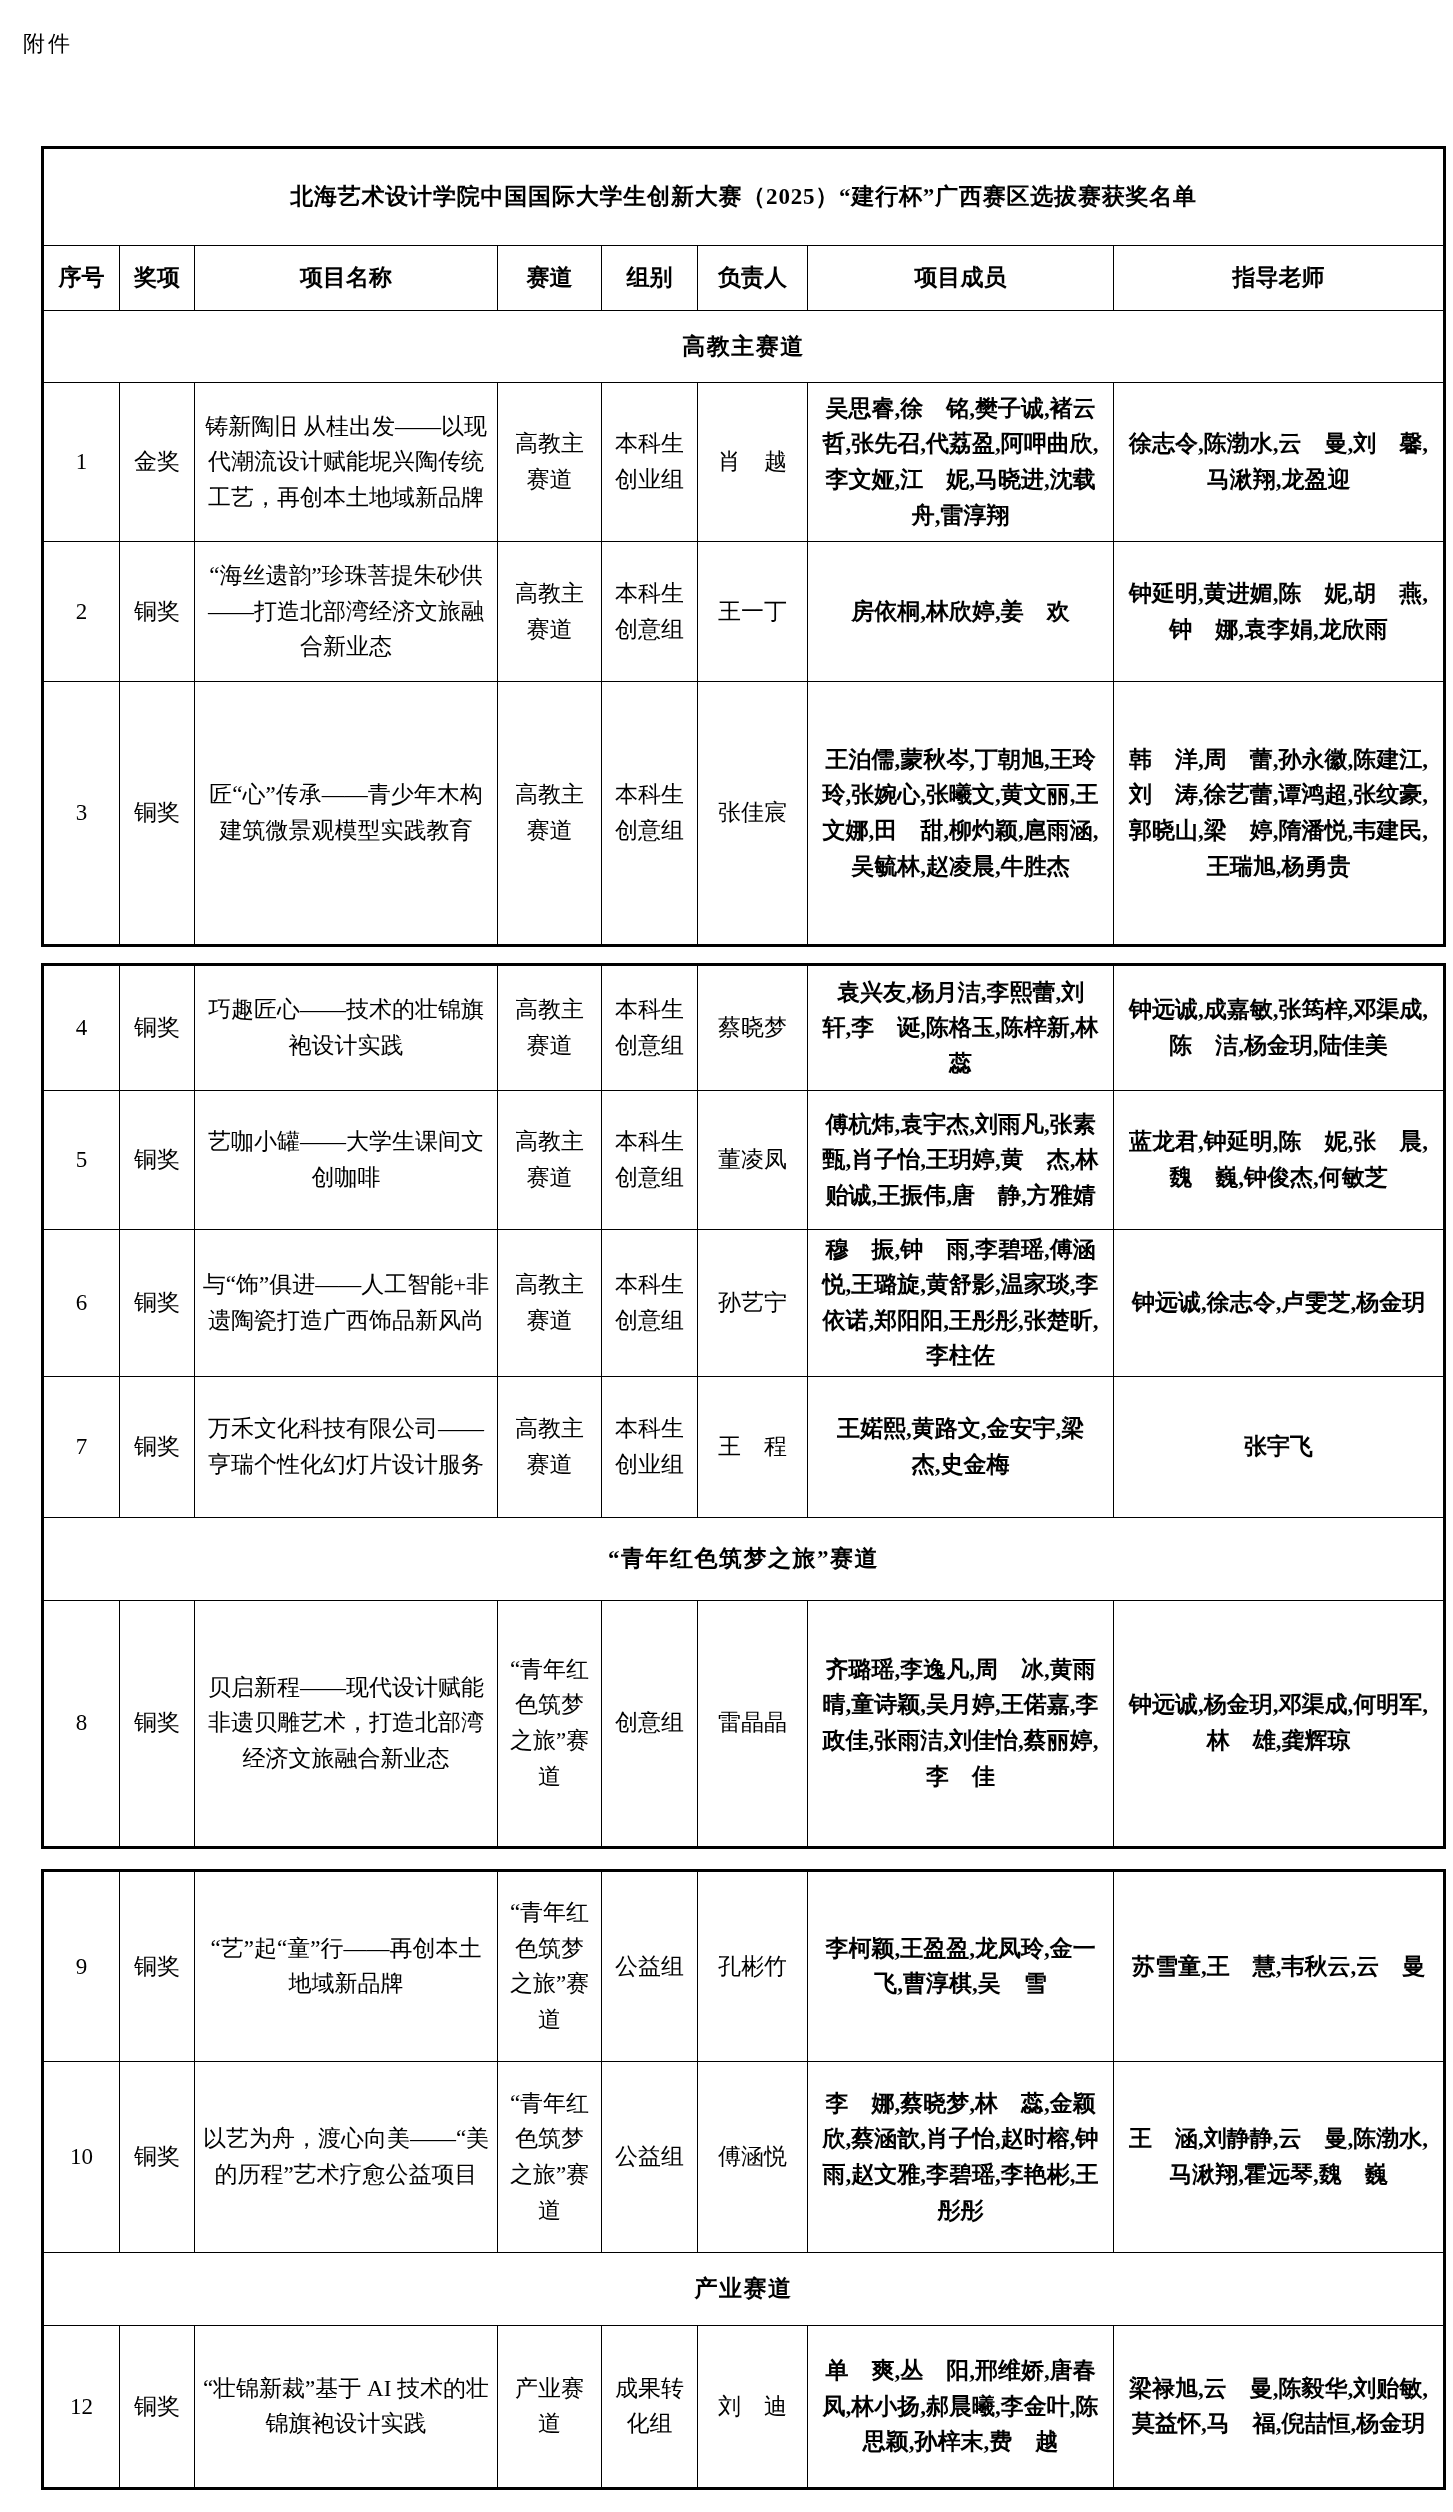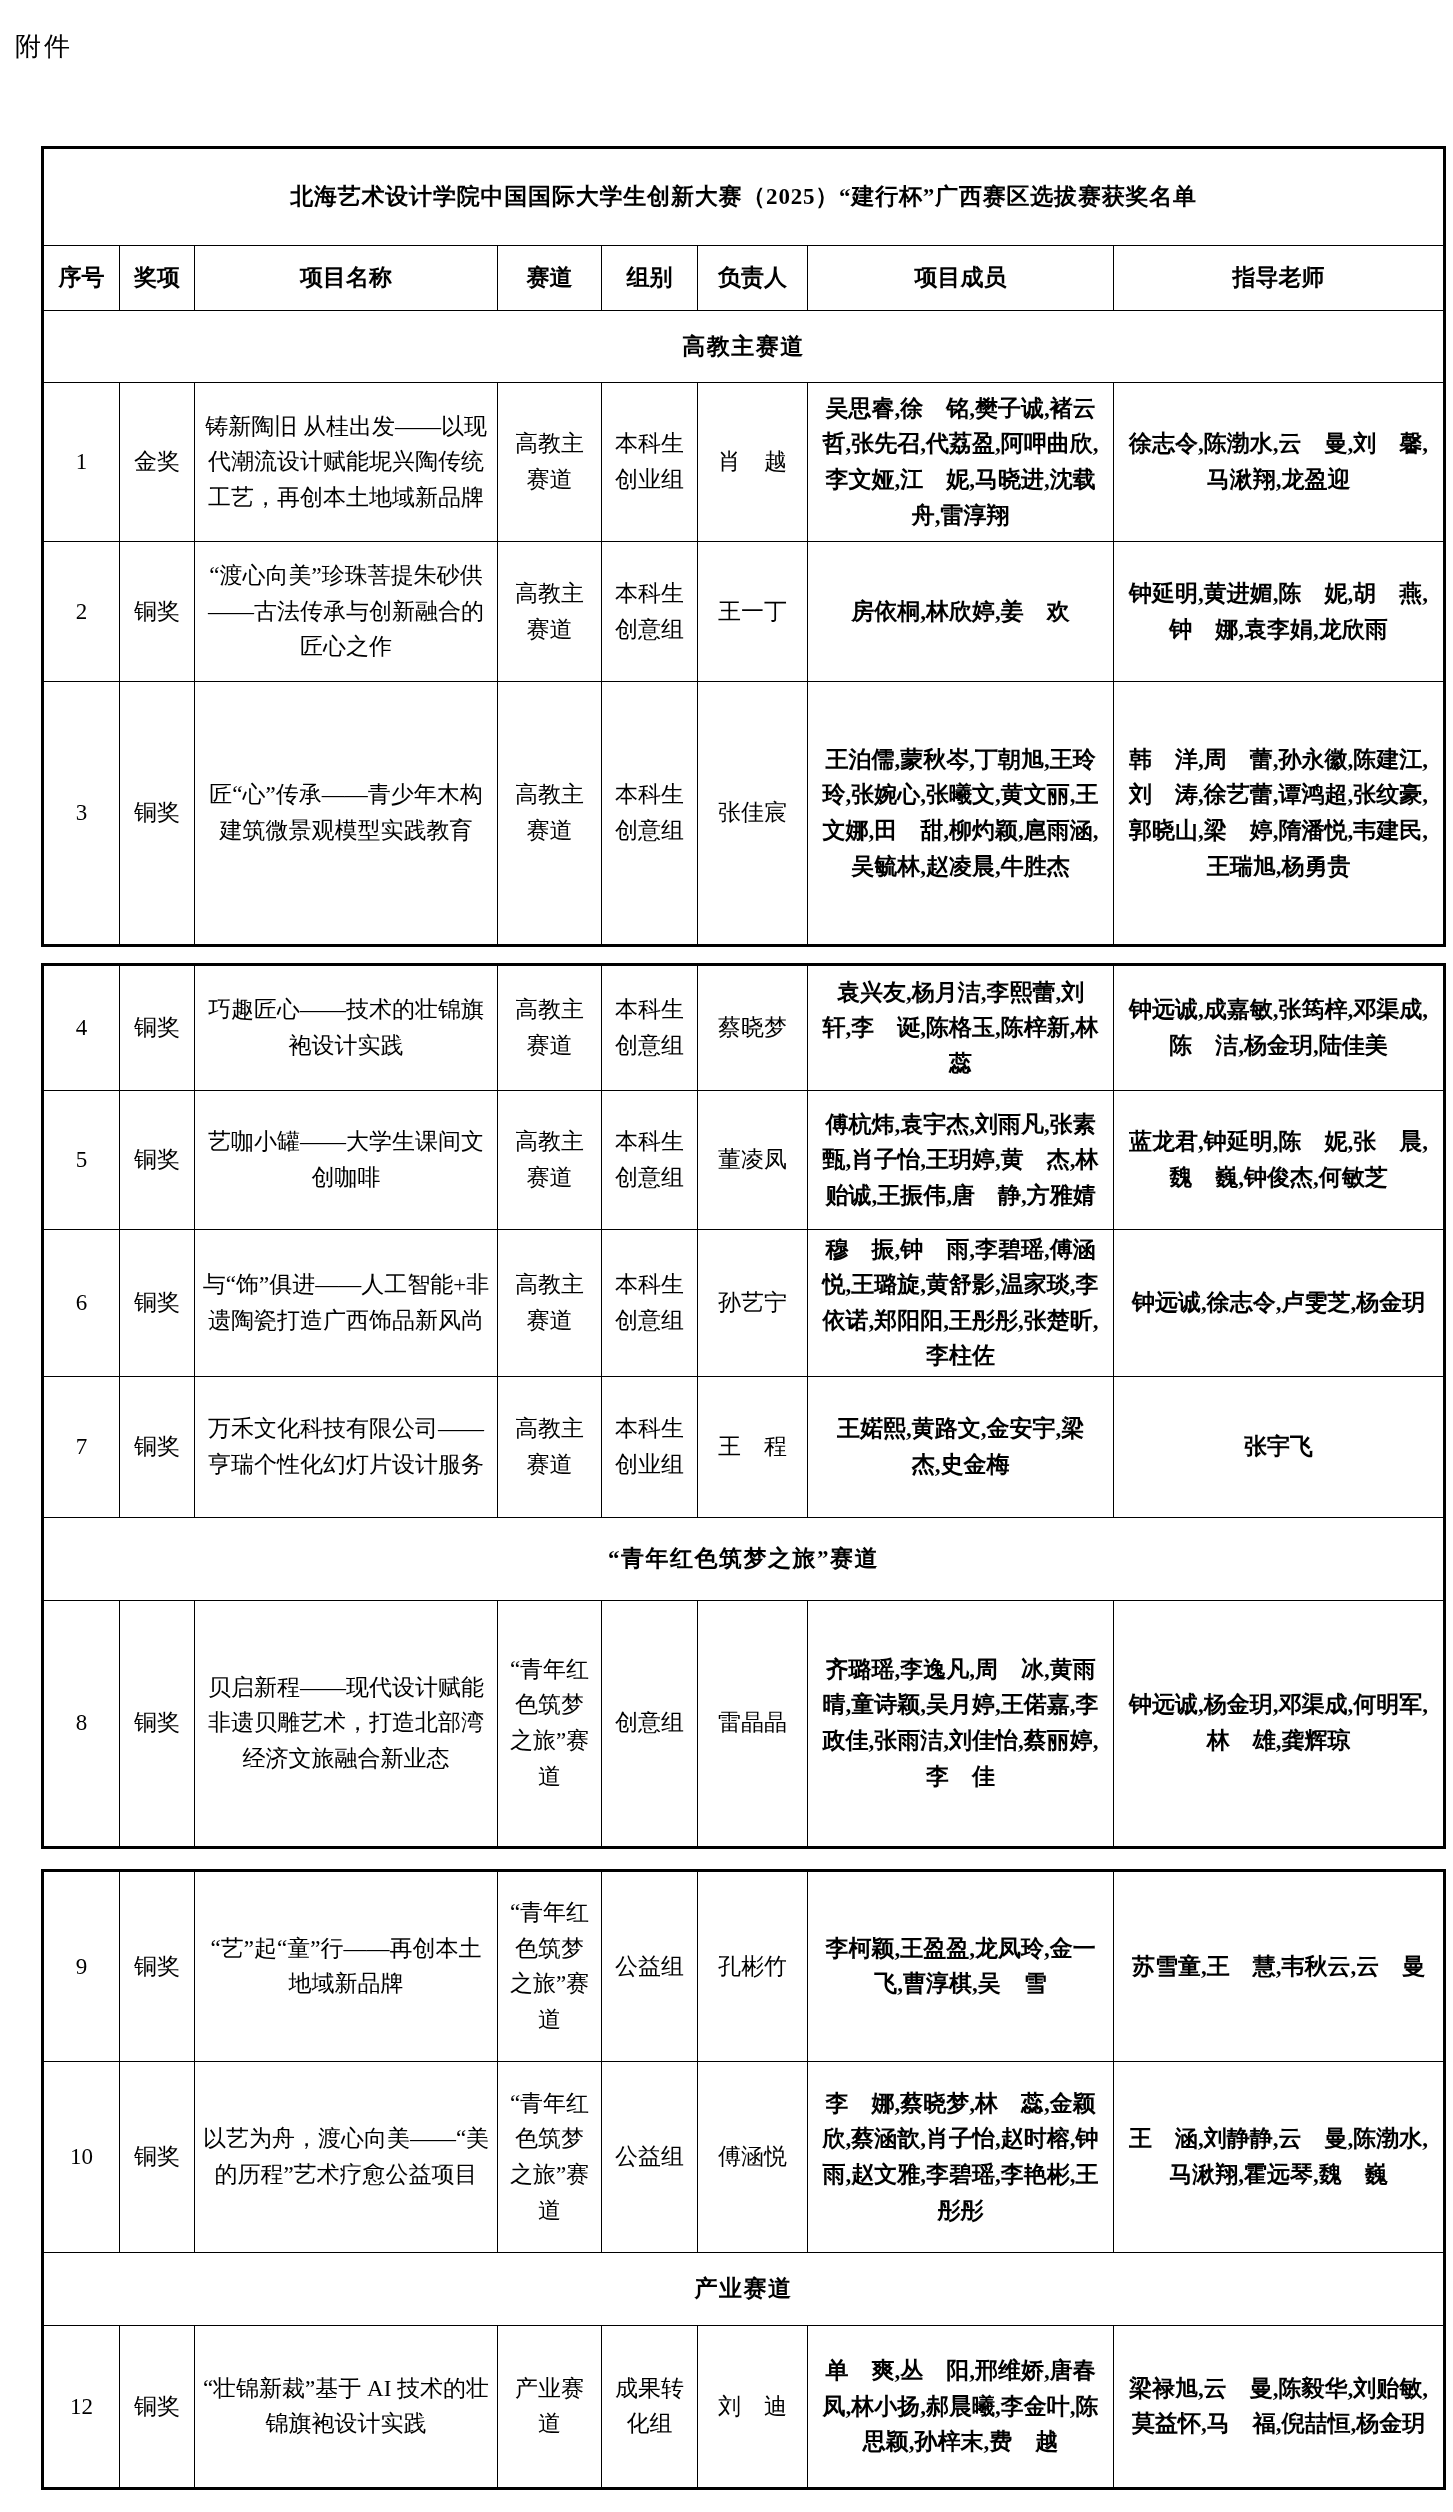--- a/index.html
+++ b/index.html
@@ -6,23 +6,23 @@
   .sheet{
     position:relative;
     width:1453px;
     height:2512px;
     background:#ffffff;
     color:#000;
     font-family:"Liberation Serif","DejaVu Serif",serif;
   }
   .attachment{
     position:absolute;
-    left:15px;
+    left:23px;
     top:29px;
-    font-size:26px;
+    font-size:22px;
     letter-spacing:3px;
     font-family:Liberation Serif, serif;
   }
   .table-area{
     position:absolute;
     left:41px;
     top:104px;
     width:1401px;
     margin-top:42px;
   }
@@ -113,21 +113,21 @@
             <td class="cell-project">铸新陶旧 从桂出发——以现代潮流设计赋能坭兴陶传统工艺，再创本土地域新品牌</td>
             <td class="cell-track">高教主赛道</td>
             <td class="cell-group">本科生创业组</td>
             <td class="cell-leader">肖　越</td>
             <td class="cell-members">吴思睿,徐　铭,樊子诚,褚云哲,张先召,代荔盈,阿呷曲欣,李文娅,江　妮,马晓进,沈载舟,雷淳翔</td>
             <td class="cell-advisors">徐志令,陈渤水,云　曼,刘　馨,马湫翔,龙盈迎</td>
           </tr>
           <tr style="height: 140px;">
             <td class="cell-no">2</td>
             <td class="cell-award">铜奖</td>
-            <td class="cell-project">“渡心向美”珍珠菩提朱砂供——古法传承与创新融合的匠心之作</td>
+            <td class="cell-project">“海丝遗韵”珍珠菩提朱砂供——打造北部湾经济文旅融合新业态</td>
             <td class="cell-track">高教主赛道</td>
             <td class="cell-group">本科生创意组</td>
             <td class="cell-leader">王一丁</td>
             <td class="cell-members">房依桐,林欣婷,姜　欢</td>
             <td class="cell-advisors">钟延明,黄进媚,陈　妮,胡　燕,钟　娜,袁李娟,龙欣雨</td>
           </tr>
           <tr style="height: 264px;">
             <td class="cell-no">3</td>
             <td class="cell-award">铜奖</td>
             <td class="cell-project">匠“心”传承——青少年木构建筑微景观模型实践教育</td>

